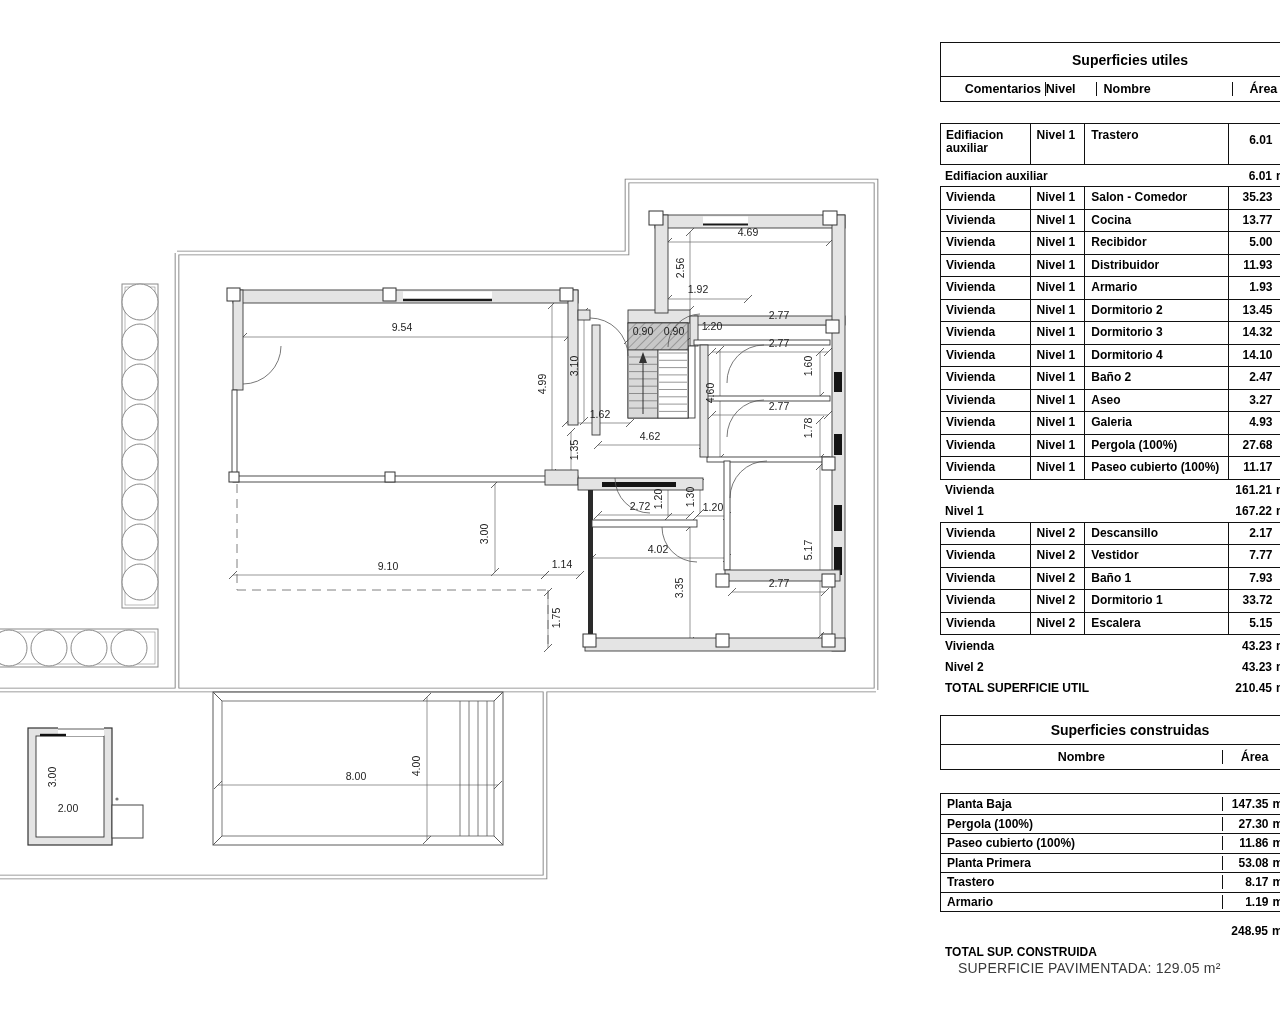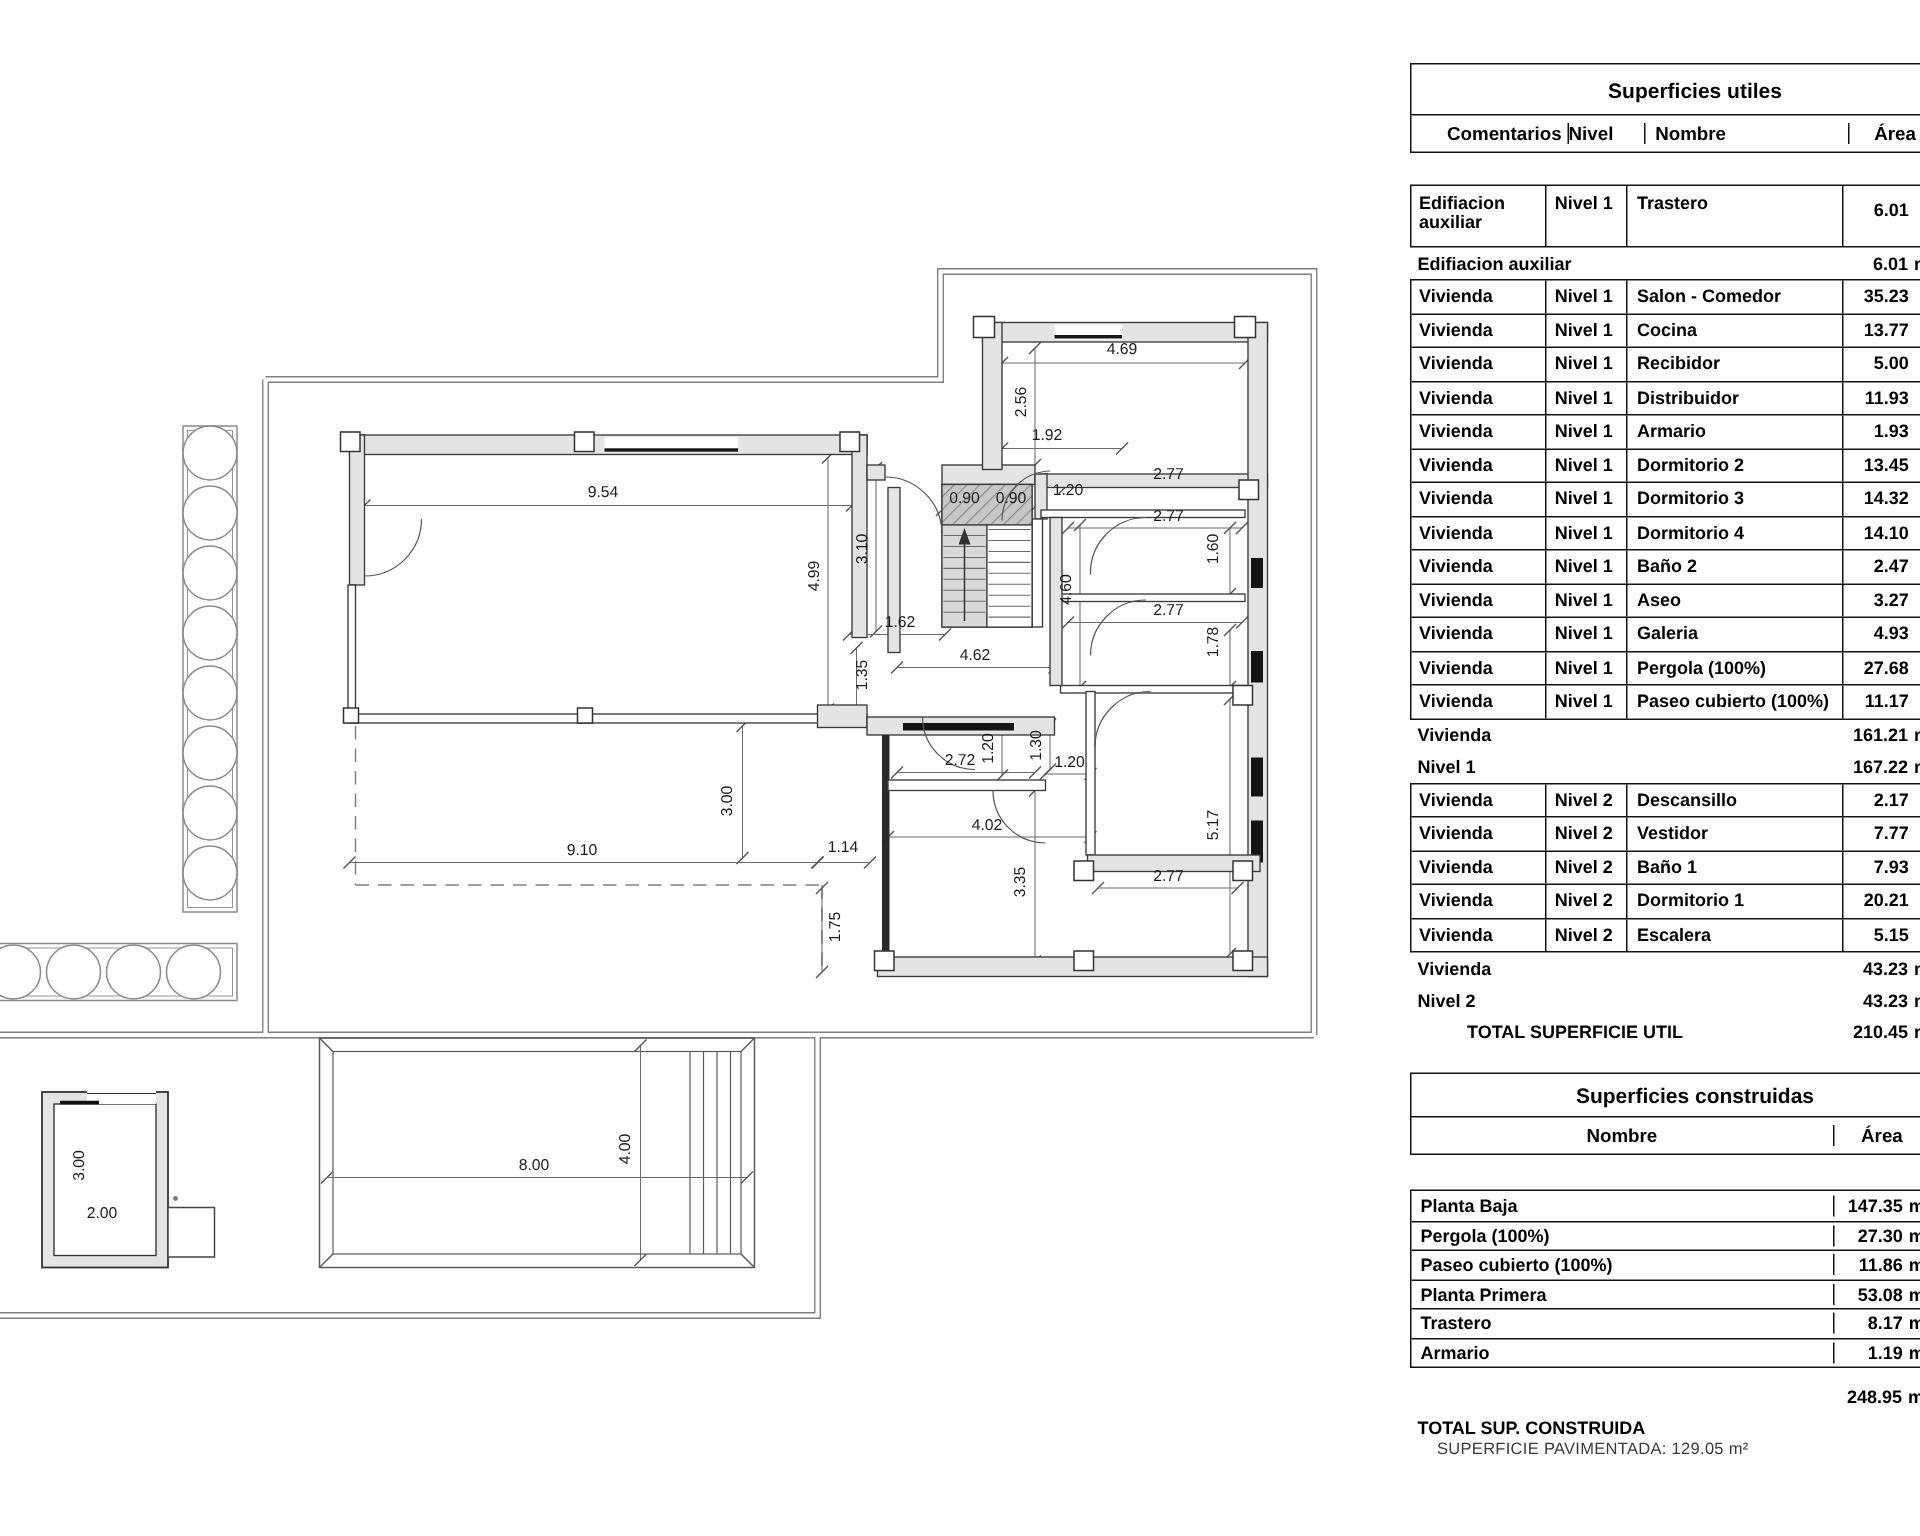--- a/index.html
+++ b/index.html
@@ -26,38 +26,38 @@
   .h-com{width:89px;text-align:center;margin-left:20px;}
   .h-niv{width:55px;text-align:left;}
   .h-nom{width:144px;padding-left:6px;}
   .h-area{width:92px;padding-left:2px;}
   .anum{display:inline-block;width:42px;text-align:right;}
   .aunit{margin-left:4px;}
   .srow{display:flex;height:21px;align-items:center;font-size:12px;}
   .srow .slabel{flex:1;padding-left:5px;white-space:nowrap;}
   .srow .sarea{width:92px;padding-left:2px;}
   .trowt{display:flex;height:22px;align-items:center;font-size:12px;}
-  .trowt .slabel{flex:1;padding-left:5px;white-space:nowrap;margin-left:33px;}
+  .trowt .slabel{flex:1;padding-left:5px;white-space:nowrap;}
   .trowt .sarea{width:92px;padding-left:2px;}
 
   
   .t2-headrow{border:1px solid #111;border-top:none;display:flex;height:25px;align-items:center;font-size:12.5px;}
   .t2-gap{height:23px;}
   .t2row{display:flex;align-items:center;font-size:12px;height:19.5px;}
   .t2row + .t2row{border-top:1px solid #111;}
   .c2-nom{width:282px;padding-left:6px;white-space:nowrap;overflow:hidden;}
   .c2-area{width:98px;border-left:1px solid #111;padding-left:2px;white-space:nowrap;}
   .h2-nom{width:282px;text-align:center;}
   .h2-area{width:98px;padding-left:2px;}
   .anum2{display:inline-block;width:44px;text-align:right;}
   .t2total{display:flex;height:22px;align-items:center;font-size:12px;margin-top:8px;}
   .t2total .slabel{flex:1;padding-left:5px;white-space:nowrap;margin-top:41px;}
   .t2total .sarea{width:98px;padding-left:2px;}
 
-  .footnote{position:absolute;left:958px;top:960px;font-size:11px;font-weight:normal;color:#3a3a3a;
+  .footnote{position:absolute;left:958px;top:960px;font-size:14px;font-weight:normal;color:#3a3a3a;
             letter-spacing:.2px;white-space:nowrap;}
 </style>
 </head>
 <body>
 
 <div class="canvas">
 
   <svg id="plan" width="950" height="1024" viewBox="0 0 950 1024" style="position:absolute;left:0;top:0;">
     <defs>
       <pattern id="hatch" width="6" height="6" patternTransform="rotate(45)" patternUnits="userSpaceOnUse">
@@ -527,21 +527,21 @@
             <span class="c-nom">Baño 1</span>
             <span class="c-area">
               <span class="anum">7.93</span>
             </span>
           </div>
           <div class="drow">
             <span class="c-com">Vivienda</span>
             <span class="c-niv">Nivel 2</span>
             <span class="c-nom">Dormitorio 1</span>
             <span class="c-area">
-              <span class="anum">20.21</span>
+              <span class="anum">33.72</span>
             </span>
           </div>
           <div class="drow">
             <span class="c-com">Vivienda</span>
             <span class="c-niv">Nivel 2</span>
             <span class="c-nom">Escalera</span>
             <span class="c-area">
               <span class="anum">5.15</span>
             </span>
           </div>

